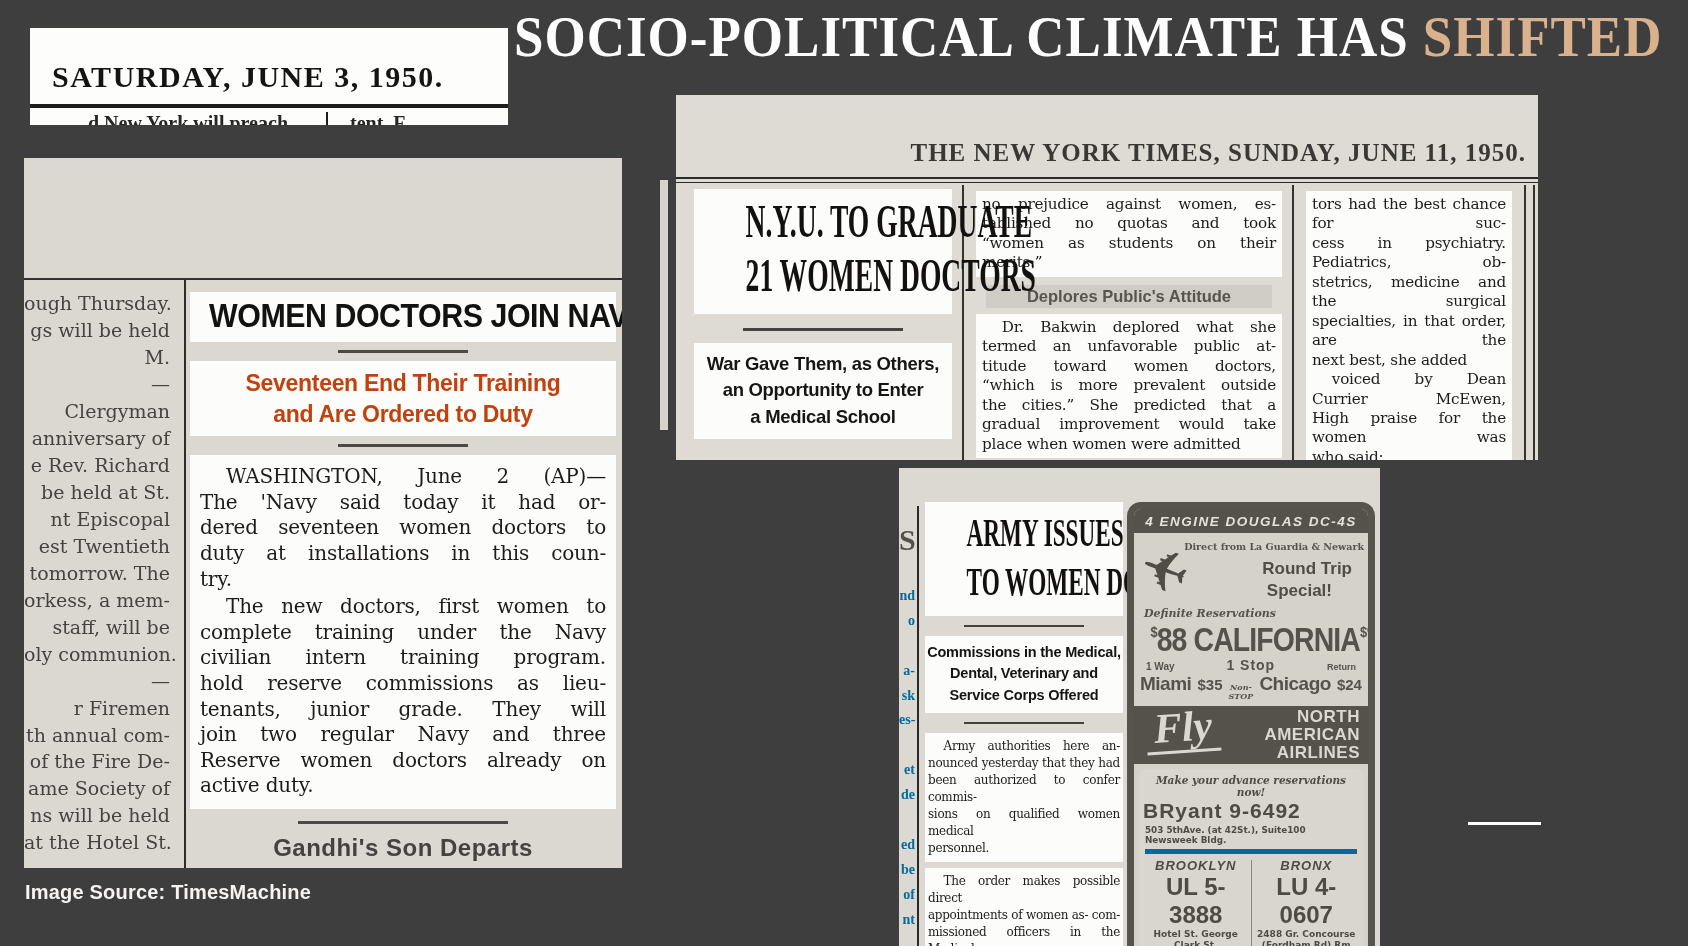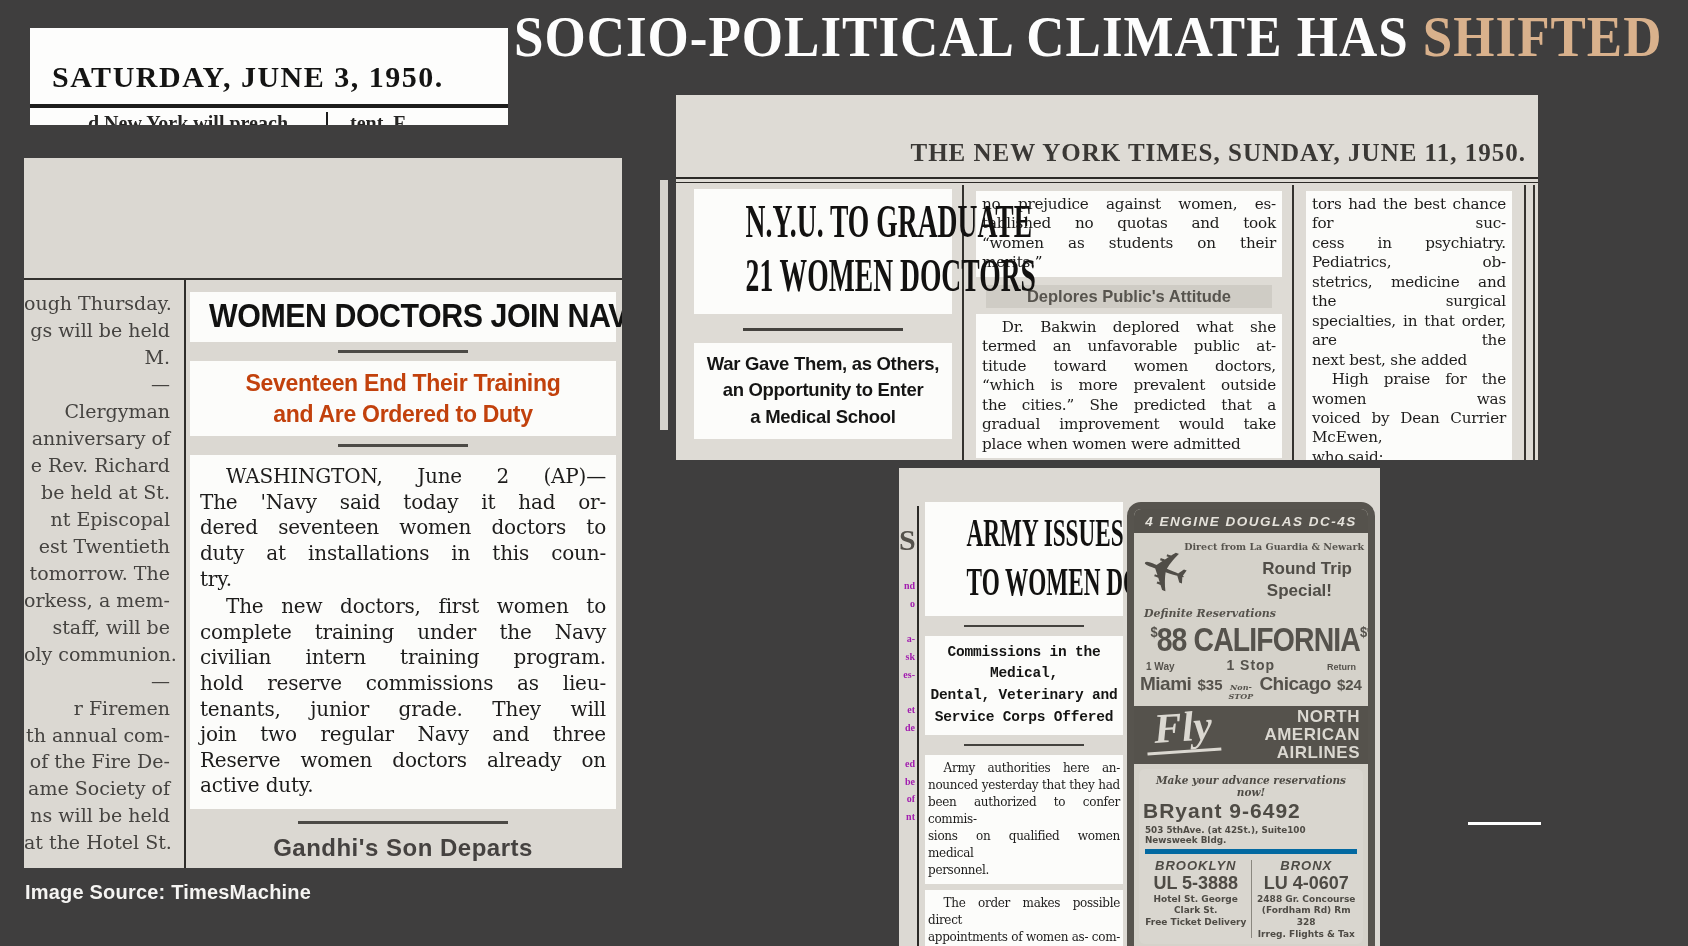--- a/index.html
+++ b/index.html
@@ -79,33 +79,33 @@
   .nyt-col2 { width:328px; padding:6px 10px 0 12px; }
   .nyt-col3 { flex:1; padding:6px 8px 0 12px; }
   .colband { background:#fcfcfa; padding:4px 6px; }
   .nyt .jline { font-size:15.2px; line-height:1.28; letter-spacing:-0.2px; }
   .col-subhead { font-family:"Liberation Sans", sans-serif; font-weight:bold; font-size:16.5px; color:#57544e; background:#cfccc5; text-align:center; margin:8px 10px 6px; padding:2px 0; }
   .nyt-sliver { width:14px; margin-left:4px; border-left:2px solid #35332f; background:linear-gradient(90deg, transparent 0 7px, #35332f 7px 9px, transparent 9px); }
 
   
   .army-clip { left:899px; top:468px; width:481px; height:500px; overflow:hidden; background:#dcd9d3; }
   .army-side { position:absolute; left:0; top:52px; width:16px; text-align:right; }
-  .army-side div { font-family:"Liberation Serif", serif; font-weight:bold; font-size:10px; line-height:1.78; color:#a21caf; }
+  .army-side div { font-family:"Liberation Serif", serif; font-weight:bold; font-size:14px; line-height:1.78; color:#0369a1; }
   .army-side div:first-child { font-size:30px; line-height:1.3; color:#55524c; }
   .army-vrule { position:absolute; left:18px; top:38px; bottom:0; width:2px; background:#2b2926; }
   .army-main { position:absolute; left:26px; top:34px; width:198px; }
   .army-headline-band { padding:7px 0 9px; text-align:center; }
   .hl-army {
     display:block; font-family:"Liberation Serif", serif; font-weight:bold; font-size:40px;
     line-height:1.22; color:#121110; white-space:nowrap;
     transform:scaleX(0.58); transform-origin:center top;
   }
   .divider-a { width:120px; height:2px; background:#44423e; margin:9px auto; }
   .army-subhead-band { padding:6px 0; }
-  .subline3 { font-family:Liberation Mono, monospace; font-weight:bold; font-size:14.5px; line-height:1.5; text-align:center; letter-spacing:-0.2px; color:#141413; }
+  .subline3 { font-family:Liberation Sans, sans-serif; font-weight:bold; font-size:14.5px; line-height:1.5; text-align:center; letter-spacing:-0.2px; color:#141413; }
   .army-body-band { padding:5px 3px; }
   .army-body-band + .army-body-band { margin-top:6px; }
   .army .jline { font-size:12px; line-height:1.42; letter-spacing:-0.3px; }
 
   
   .ad {
     position:absolute; left:228px; top:34px; width:248px; height:536px;
     border:7px solid #57544e; border-radius:14px; background:#d5d2ca; overflow:hidden;
     display:flex; flex-direction:column; color:#55524c;
   }
@@ -127,21 +127,21 @@
   .ad-band { background:#55524c; color:#dbd8d1; display:flex; align-items:center; height:58px; margin-top:5px; }
   .fly { font-family:"Liberation Serif", serif; font-weight:bold; font-style:italic; font-size:42px; line-height:0.9; margin:0 4px 8px 12px; padding:0 8px 3px; border-bottom:3px solid #dbd8d1; transform:rotate(-4deg); }
   .airline { flex:1; text-align:right; padding-right:8px; font-weight:bold; font-size:17px; line-height:1.05; letter-spacing:0.5px; }
   .ad-res { background:#d9d6cf; margin:5px 5px 4px; border-radius:6px; padding:5px 4px 4px; color:#4e4b45; }
   .res-line { font-family:"DejaVu Serif", serif; font-weight:bold; font-style:italic; font-size:10.5px; text-align:center; }
   .res-phone { font-weight:bold; font-size:21px; text-align:left; letter-spacing:1px; margin-top:1px; }
   .res-addr { font-family:"DejaVu Sans", sans-serif; font-weight:bold; font-size:8.8px; text-align:left; margin:2px 2px 4px; border-bottom:5px solid #0369a1; padding-bottom:4px; }
   .res-cols { display:flex; }
   .res-col { flex:1; text-align:center; }
   .res-col .nm { font-weight:bold; font-style:italic; font-size:13px; letter-spacing:1px; }
-  .res-col .ph { font-weight:bold; font-size:18px; }
+  .res-col .ph { font-weight:bold; font-size:24px; }
   .res-col .sm { font-family:"DejaVu Sans", sans-serif; font-weight:bold; font-size:9px; line-height:1.3; }
   .res-div { width:1px; background:#8a877f; margin:2px 2px; }
   .ad-footer { background:#55524c; color:#e0ddd6; font-weight:bold; font-size:13px; text-align:center; letter-spacing:2px; padding:4px 0 5px; margin-top:auto; }
 
   
   .caption { position:absolute; left:25px; top:881px; font-weight:bold; font-size:20px; color:#f5f4f2; letter-spacing:0.2px; }
   .white-line { position:absolute; left:1468px; top:822px; width:73px; height:3px; background:#ffffff; }
 </style>
 </head>
 <body>
@@ -260,22 +260,22 @@
       <div class="nyt-col3">
         <div class="colband">
           <div class="para cont">
               <div class="jline">tors had the best chance for suc-</div>
               <div class="jline">cess in psychiatry.  Pediatrics, ob-</div>
               <div class="jline">stetrics, medicine and the surgical</div>
               <div class="jline">specialties, in that order, are the</div>
               <div class="jline">next best, she added</div>
             </div>
           <div class="para">
+              <div class="jline">voiced by Dean Currier McEwen,</div>
               <div class="jline">High praise for the women was</div>
-              <div class="jline">voiced by Dean Currier McEwen,</div>
               <div class="jline">who said:</div>
             </div>
 
         </div>
       </div>
       <div class="nyt-sliver"></div>
     </div>
   </div>
 
   <div class="paper army-clip army">

